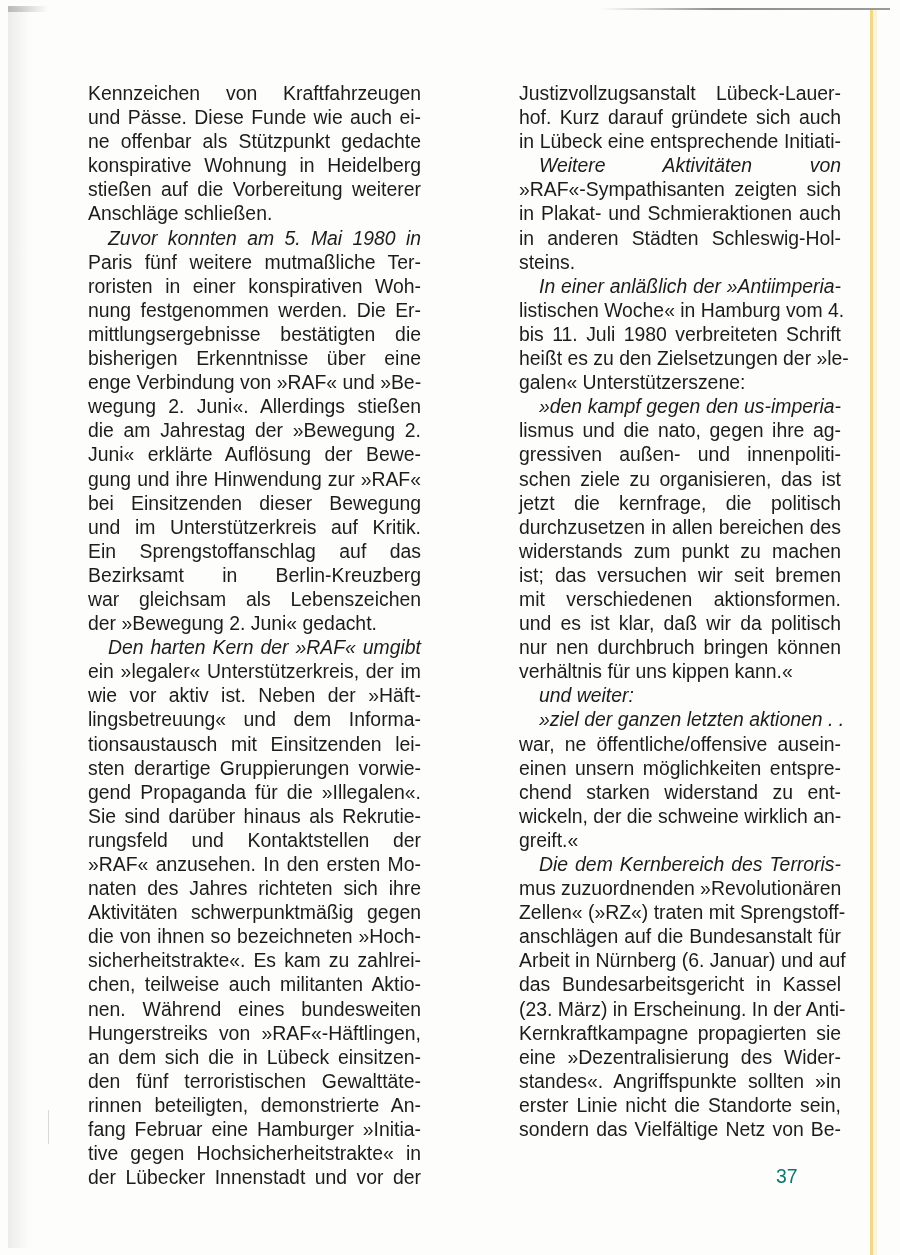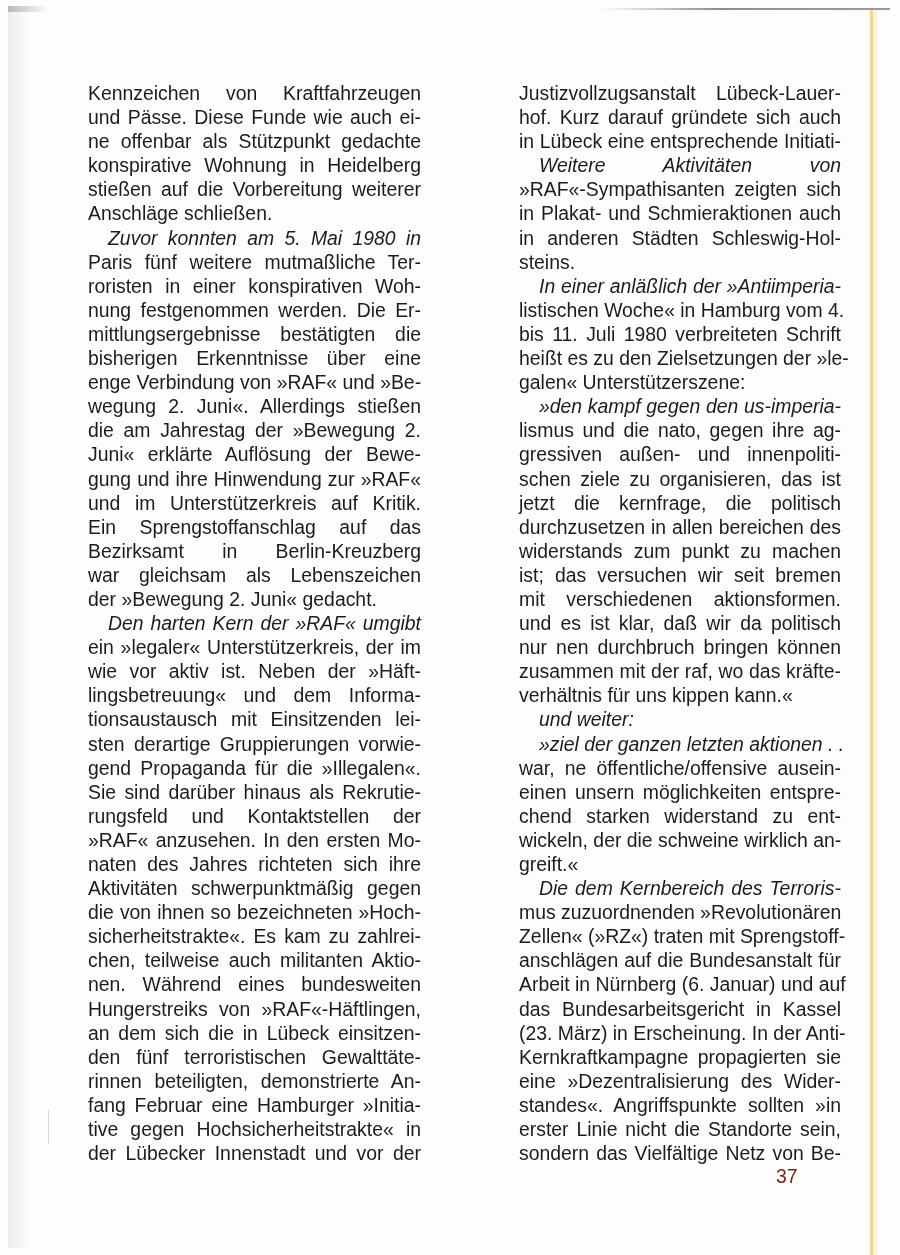--- a/index.html
+++ b/index.html
@@ -37,21 +37,21 @@
   .col-right { left: 475px; width: 322px; margin-left: 44px; }
   .line {
     display: block; height: 24.1px; white-space: nowrap;
     text-align: justify; text-align-last: justify;
   }
   .line.last { text-align-last: left; }
   .line.indent { padding-left: 20px; font-style: italic; }
   .line.it { }
   .page-number {
     position: absolute; left: 776px; top: 1165px;
-    font-size: 19.4px; color: #7f1d1d;
+    font-size: 19.4px; color: #0f766e;
   }
   .scan-mark {
     position: absolute; left: 48px; top: 1110px; width: 1px; height: 34px;
     background: #d8d8d8;
   }
 </style>
 </head>
 <body>
 
 <div class="scan-edge-left"></div>
@@ -72,20 +72,21 @@
     <span class="line">Paris fünf weitere mutmaßliche Ter-</span>
     <span class="line">roristen in einer konspirativen Woh-</span>
     <span class="line">nung festgenommen werden. Die Er-</span>
     <span class="line">mittlungsergebnisse bestätigten die</span>
     <span class="line">bisherigen Erkenntnisse über eine</span>
     <span class="line">enge Verbindung von »RAF« und »Be-</span>
     <span class="line">wegung 2. Juni«. Allerdings stießen</span>
     <span class="line">die am Jahrestag der »Bewegung 2.</span>
     <span class="line">Juni« erklärte Auflösung der Bewe-</span>
     <span class="line">gung und ihre Hinwendung zur »RAF«</span>
+    <span class="line">bei Einsitzenden dieser Bewegung</span>
     <span class="line">und im Unterstützerkreis auf Kritik.</span>
     <span class="line">Ein Sprengstoffanschlag auf das</span>
     <span class="line">Bezirksamt in Berlin-Kreuzberg</span>
     <span class="line">war gleichsam als Lebenszeichen</span>
     <span class="line last">der »Bewegung 2. Juni« gedacht.</span>
     <span class="line indent">Den harten Kern der »RAF« umgibt</span>
     <span class="line">ein »legaler« Unterstützerkreis, der im</span>
     <span class="line">wie vor aktiv ist. Neben der »Häft-</span>
     <span class="line">lingsbetreuung« und dem Informa-</span>
     <span class="line">tionsaustausch mit Einsitzenden lei-</span>
@@ -126,21 +127,20 @@
     <span class="line it">lismus und die nato, gegen ihre ag-</span>
     <span class="line it">gressiven außen- und innenpoliti-</span>
     <span class="line it">schen ziele zu organisieren, das ist</span>
     <span class="line it">jetzt die kernfrage, die politisch</span>
     <span class="line it">durchzusetzen in allen bereichen des</span>
     <span class="line it">widerstands zum punkt zu machen</span>
     <span class="line it">ist; das versuchen wir seit bremen</span>
     <span class="line it">mit verschiedenen aktionsformen.</span>
     <span class="line it">und es ist klar, daß wir da politisch</span>
     <span class="line it">nur nen durchbruch bringen können</span>
-    <span class="line it">zusammen mit der raf, wo das kräfte-</span>
     <span class="line it last">verhältnis für uns kippen kann.«</span>
     <span class="line indent last">und weiter:</span>
     <span class="line indent it">»ziel der ganzen letzten aktionen . .</span>
     <span class="line it">war, ne öffentliche/offensive ausein-</span>
     <span class="line it">einen unsern möglichkeiten entspre-</span>
     <span class="line it">chend starken widerstand zu ent-</span>
     <span class="line it">wickeln, der die schweine wirklich an-</span>
     <span class="line it last">greift.«</span>
     <span class="line indent">Die dem Kernbereich des Terroris-</span>
     <span class="line">mus zuzuordnenden »Revolutionären</span>

